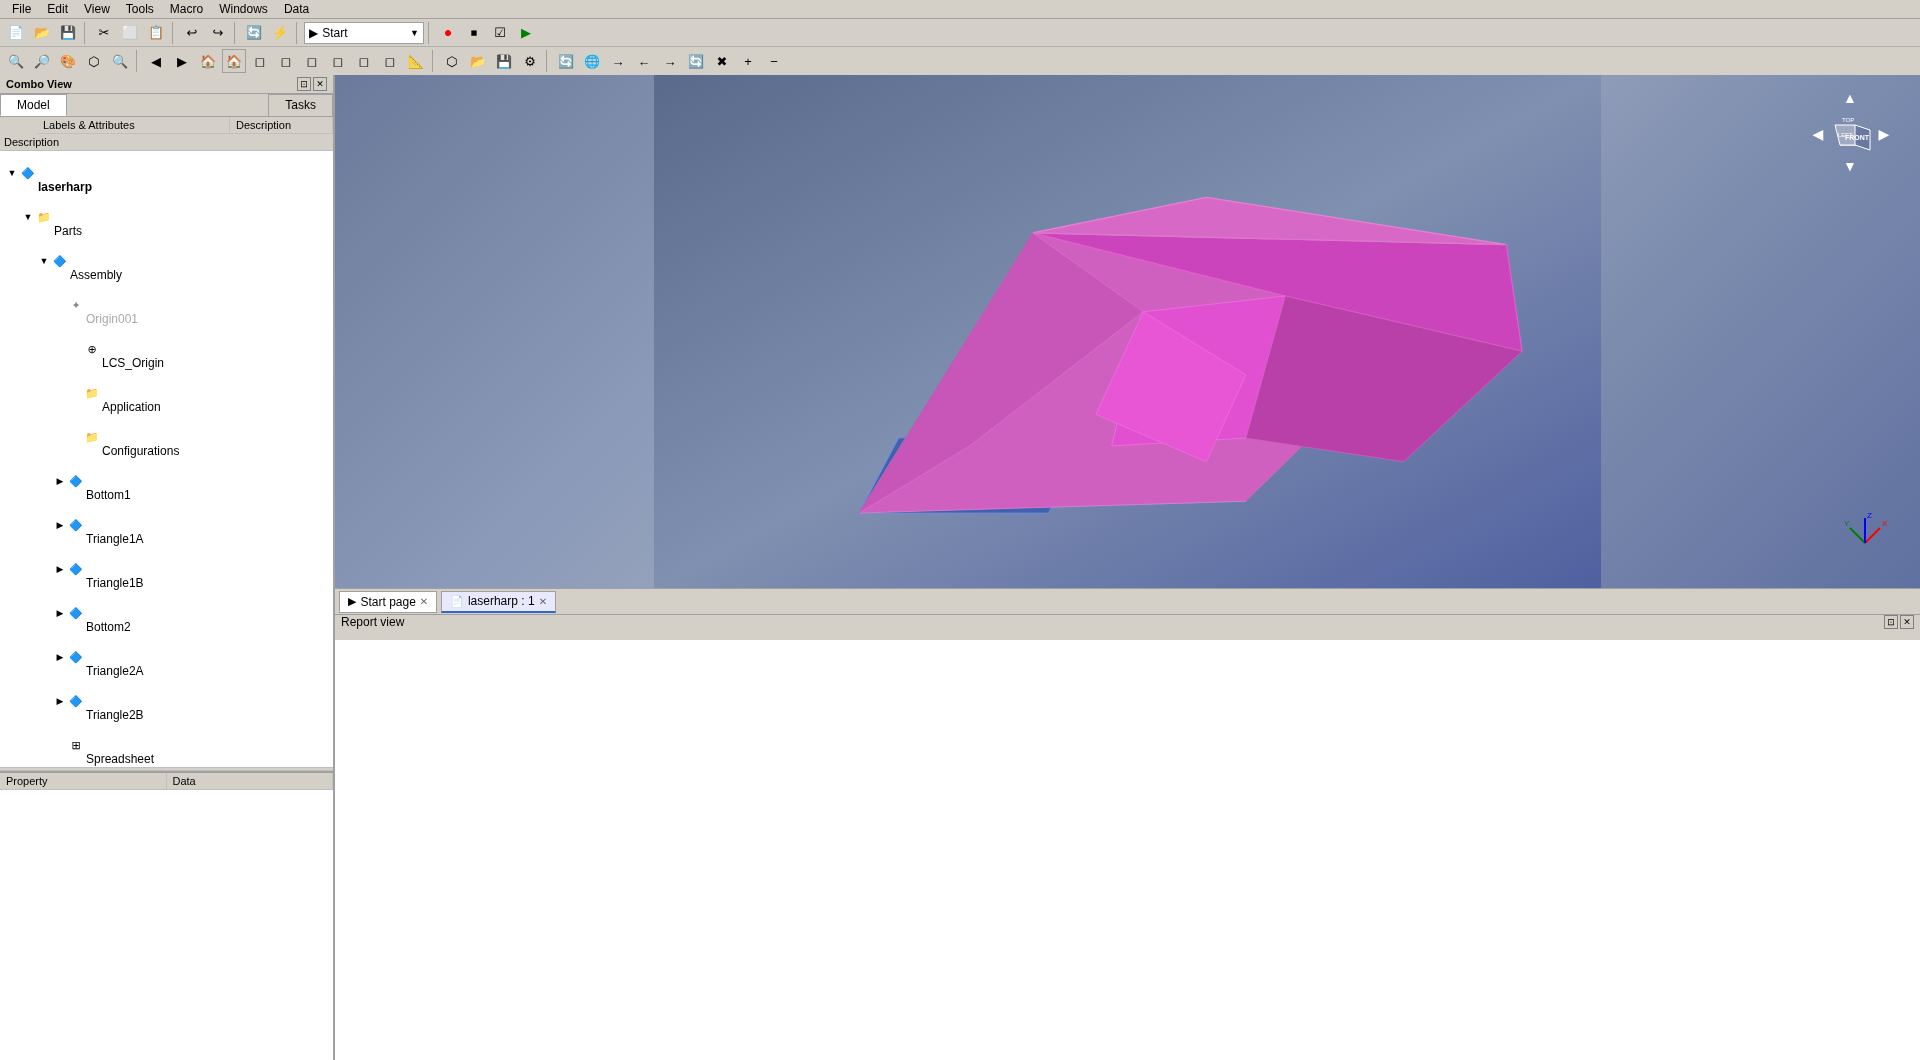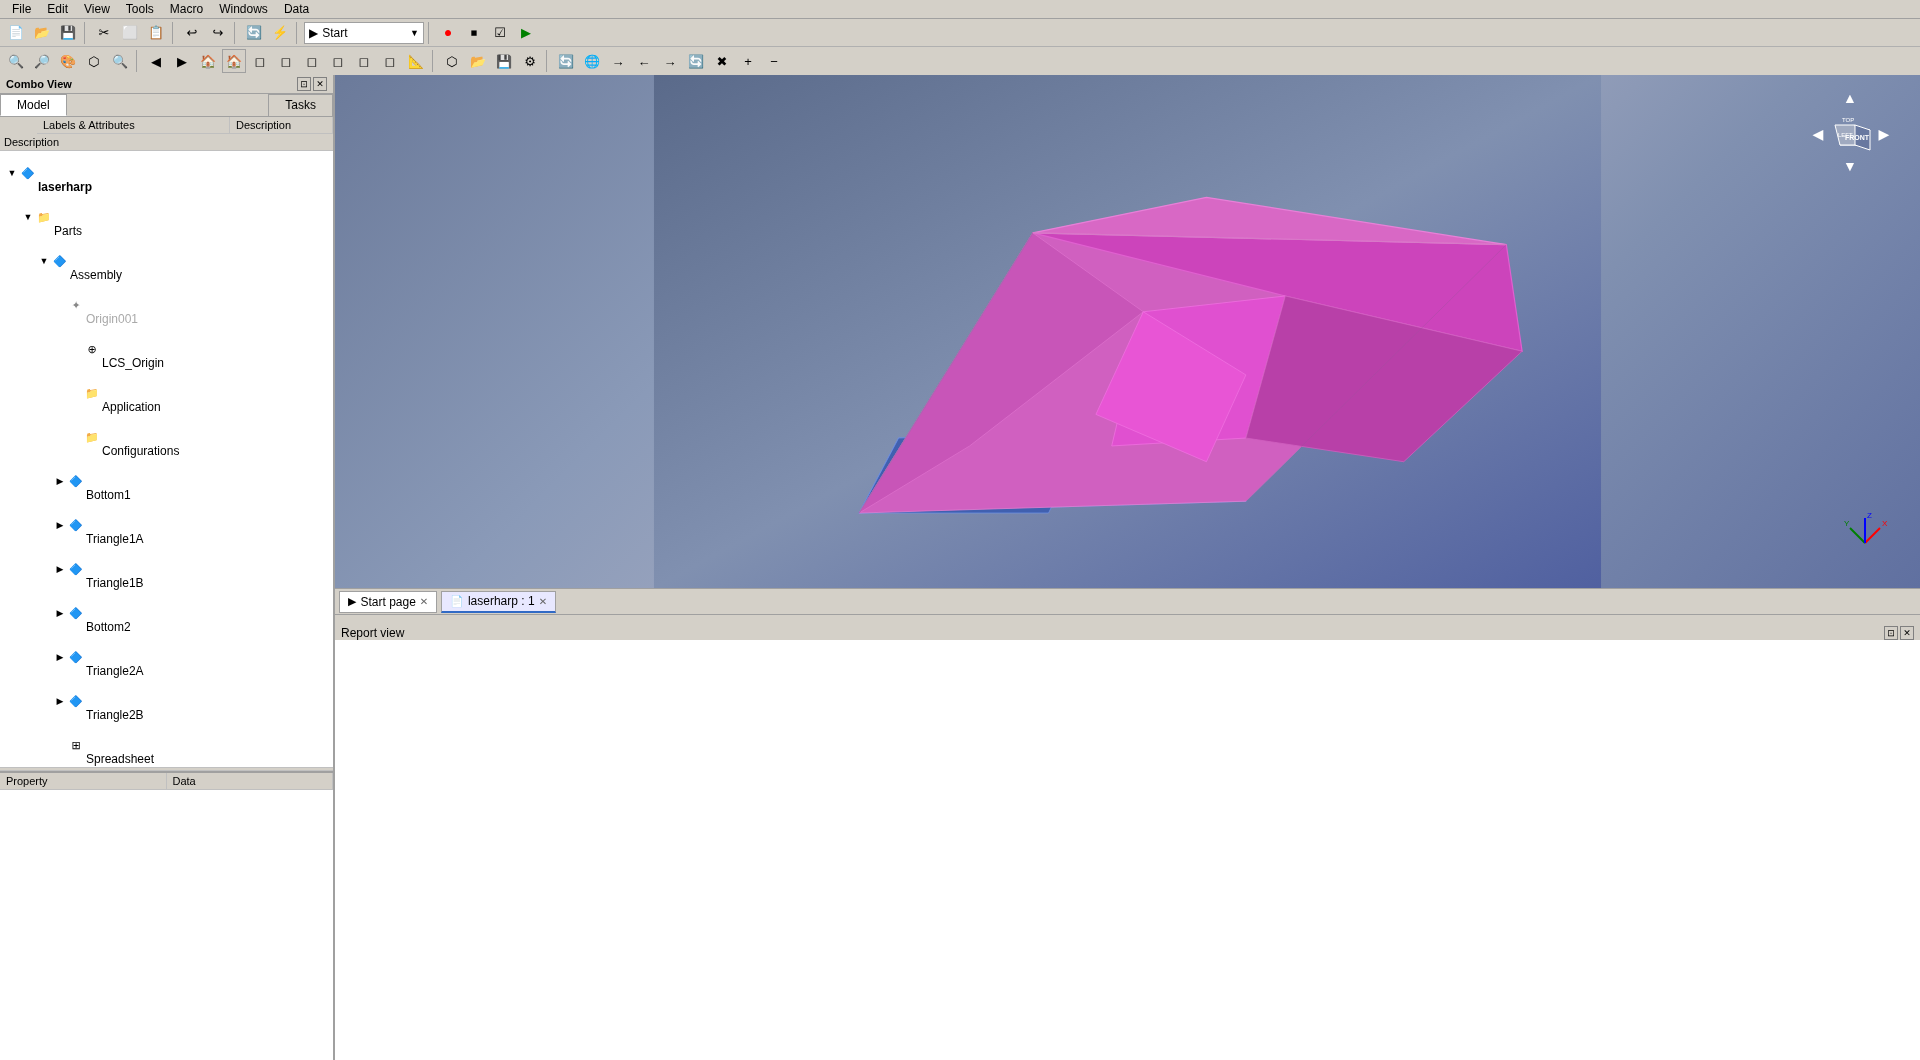--- a/index.html
+++ b/index.html
@@ -361,21 +361,21 @@
           <span>Start page</span>
           <span class="tab-close">✕</span>
         </div>
         <div class="vp-tab" style="background:#e8e8ff; border-bottom:2px solid #316ac5;">
           <span class="tab-icon">📄</span>
           <span>laserharp : 1</span>
           <span class="tab-close">✕</span>
         </div>
       </div>
 
-      <div style="height: 26px; background:#d4d0c8; border-top:1px solid #a0a0a0; display:flex; align-items:flex-end; justify-content:space-between; padding: 0 6px;">
+      <div style="height: 26px; background:#d4d0c8; border-top:1px solid #a0a0a0; display:flex; align-items:flex-start; justify-content:space-between; padding: 0 6px;">
         <span style="font-size:12px;">Report view</span>
         <div style="display:flex; gap:2px;">
           <div class="cv-ctrl">⊡</div>
           <div class="cv-ctrl">✕</div>
         </div>
       </div>
       <div style="flex:1; background:white; min-height:50px;"></div>
     </div>
   </div>
 

